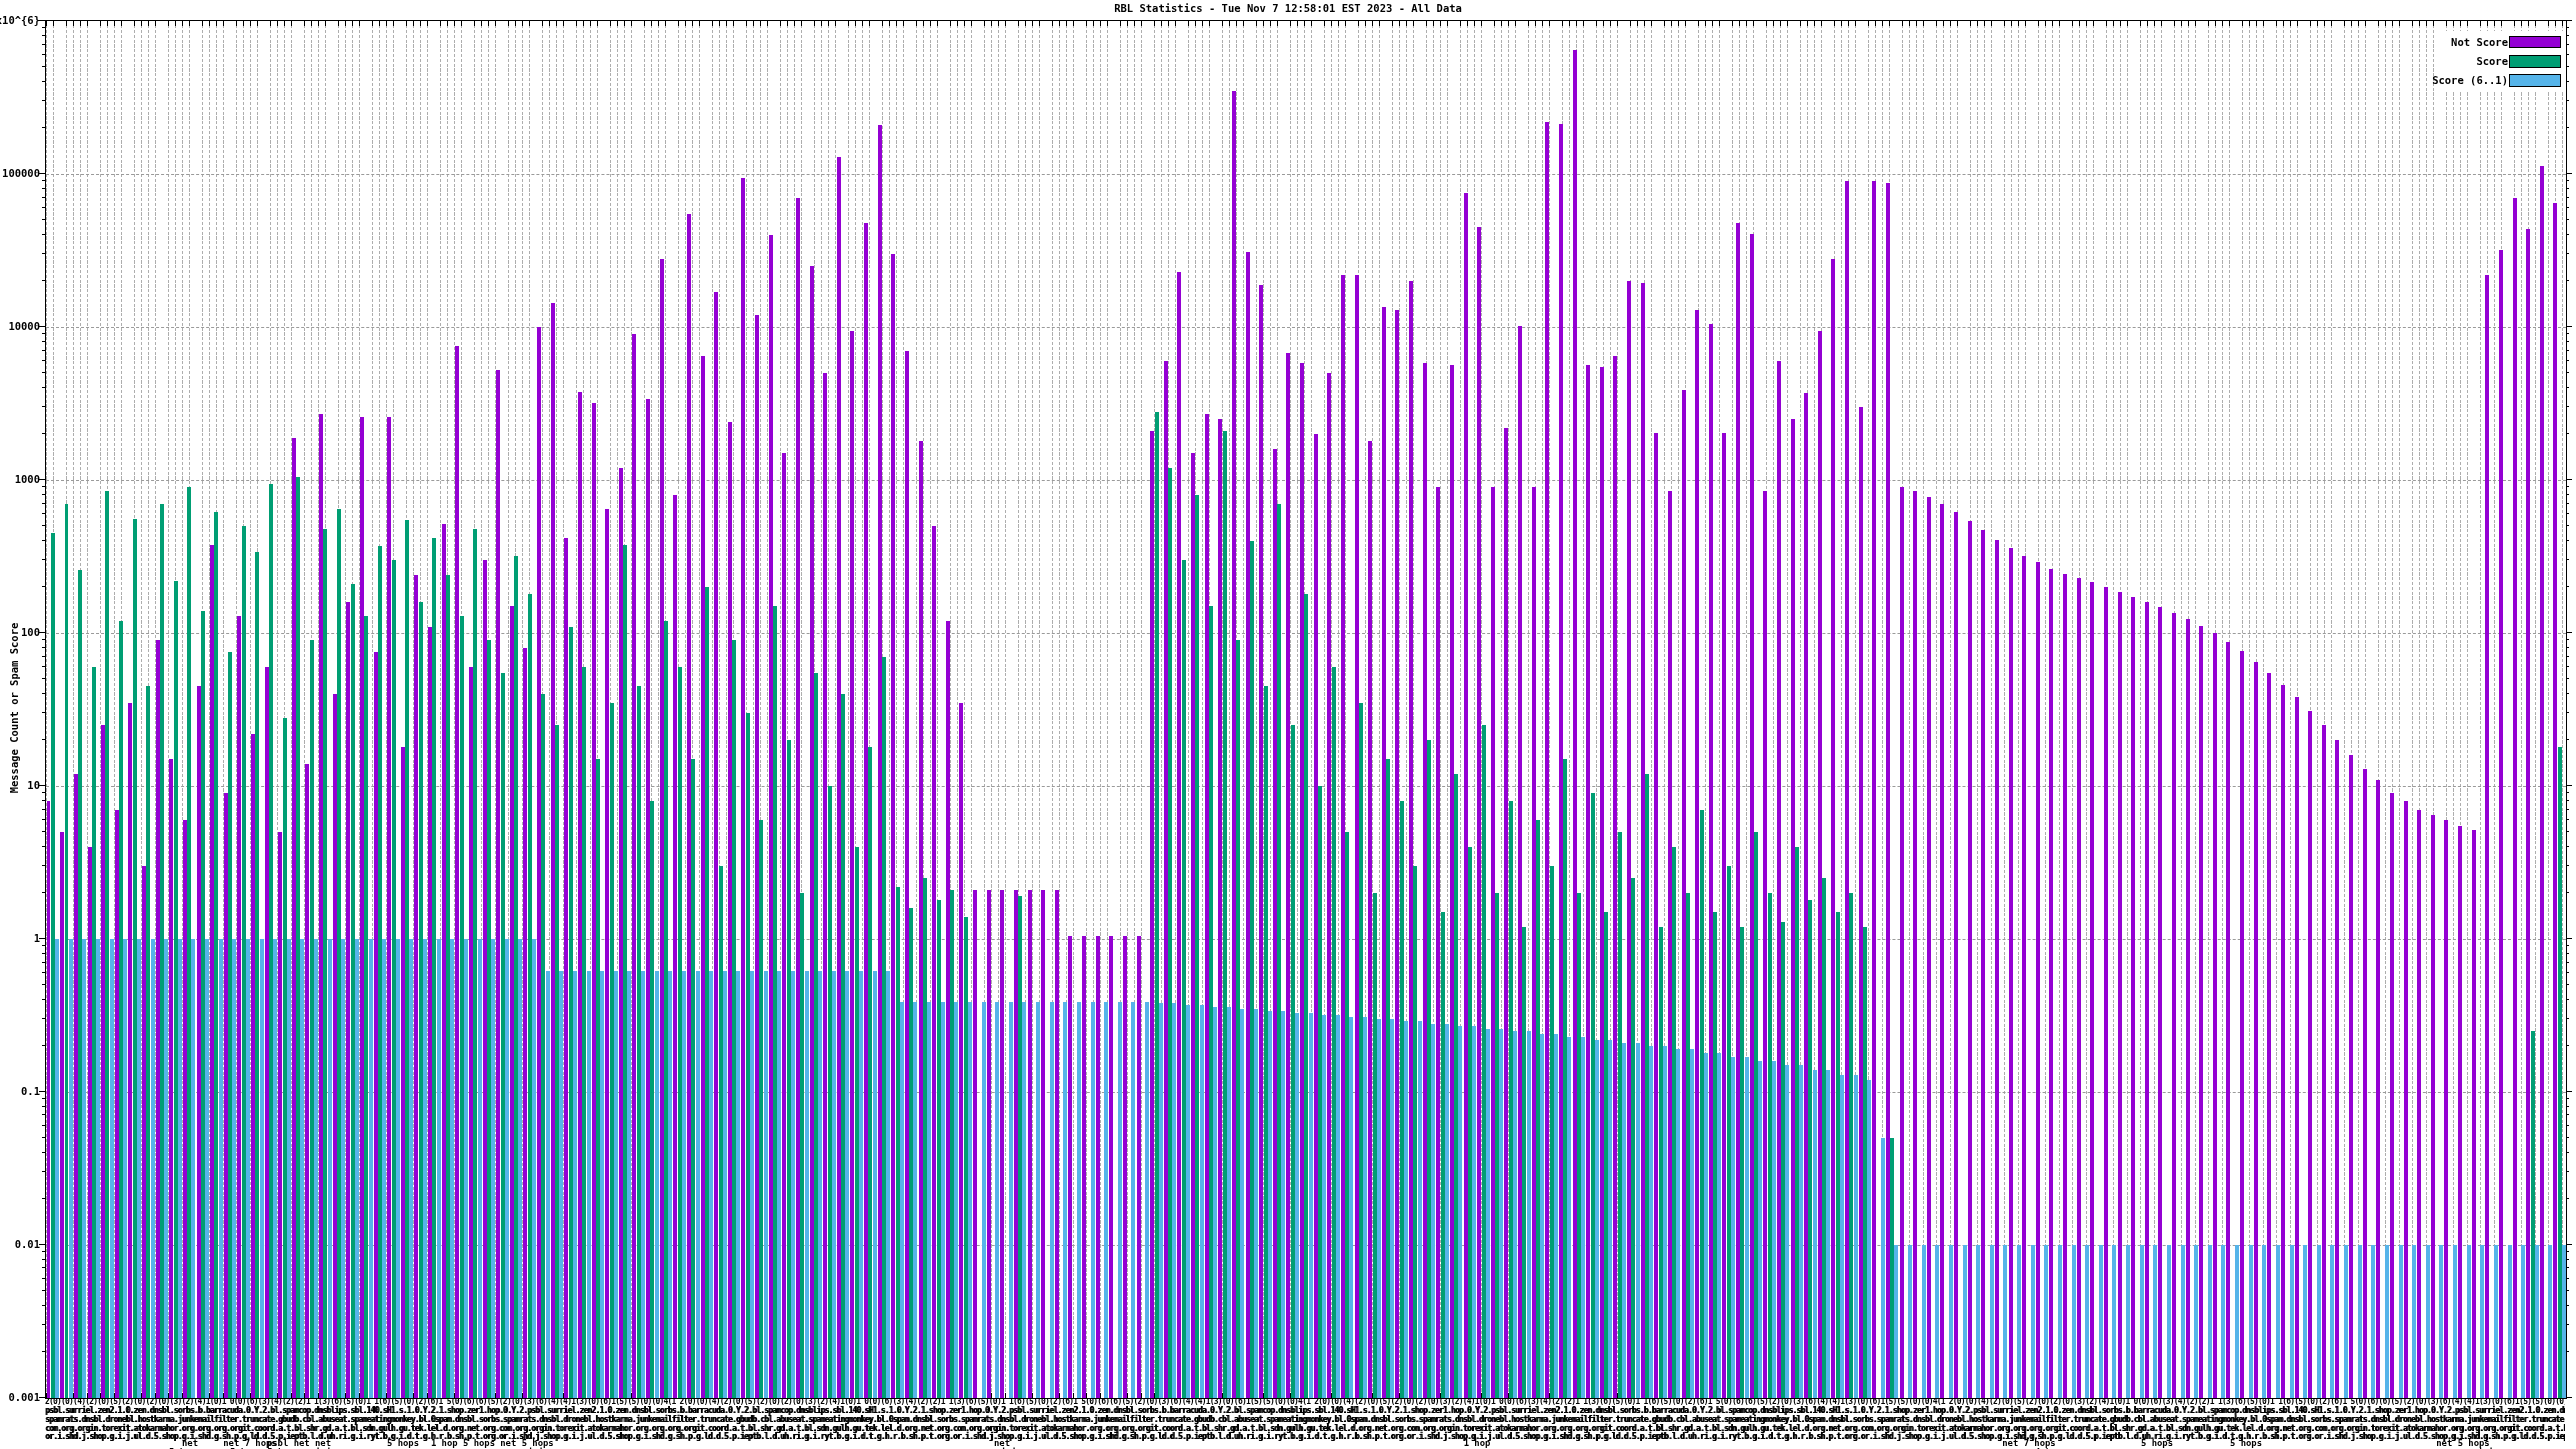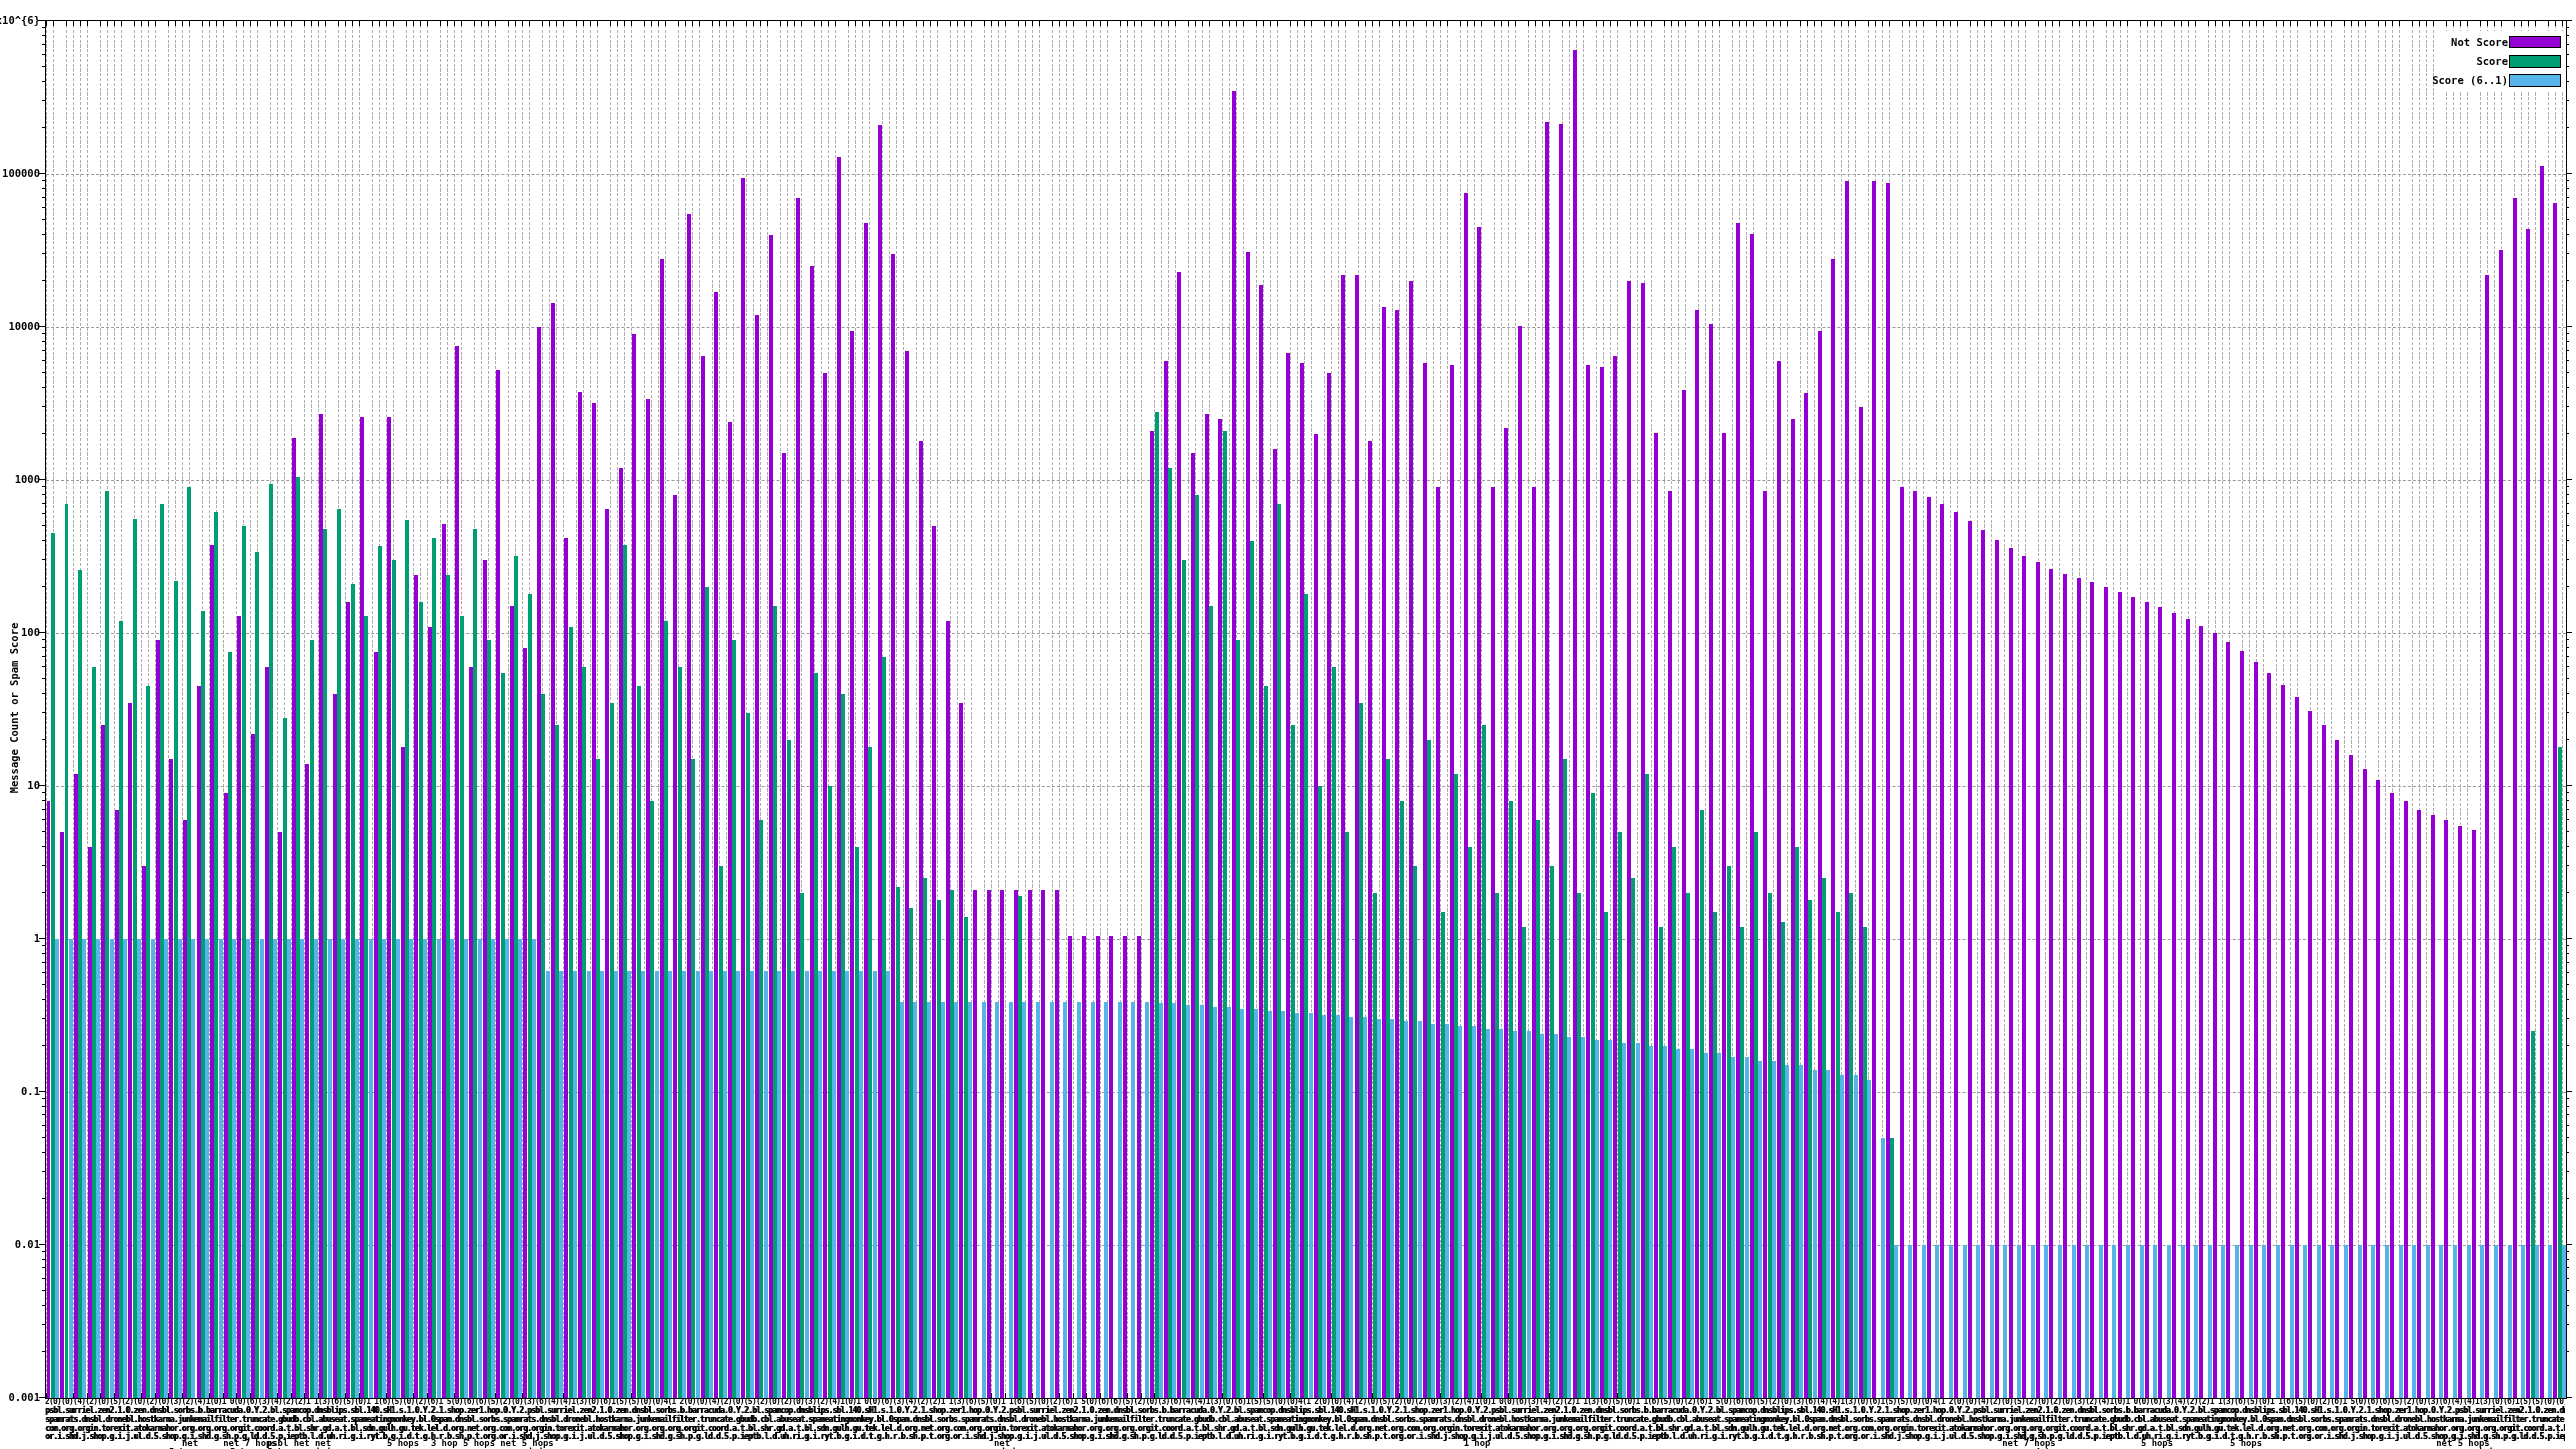--- a/index.html
+++ b/index.html
@@ -29,20 +29,21 @@
   #xsmear{position:absolute;left:45px;top:1398px;width:2520px;height:48px;overflow:hidden;}
   .smrow{position:absolute;left:0;width:100%;white-space:nowrap;font-size:8px;font-weight:700;
          letter-spacing:-0.8px;line-height:8.9px;color:#000;}
   .smrow.b{text-shadow:0.8px 0 0 #000;}
   .readlab{position:absolute;font-size:8.9px;font-weight:700;white-space:nowrap;transform:translateX(-50%);}
 </style>
 </head>
 <body>
 
 <div id="canvas">
+  <div id="title">RBL Statistics - Tue Nov  7 12:58:01 EST 2023 - All Data</div>
   <div id="ylabel">Message Count or Spam Score</div>
 
   <div id="plot">
     <div class="comb" style="top:0;"></div>
     <div class="comb" style="bottom:0;"></div>
     <div id="grid-layer">
         <div class="hgrid" style="top: 153px;"></div>
         <div class="hgrid" style="top: 306px;"></div>
         <div class="hgrid" style="top: 459px;"></div>
         <div class="hgrid" style="top: 612px;"></div>
@@ -750,21 +751,21 @@
       <div class="smrow b" style="top: 35px;">or.i.shd.j.shop.g.i.j.ul.d.5.shop.g.i.shd.g.sh.p.g.ld.d.5.p.ieptb.l.d.uh.ri.g.i.ryt.b.g.i.d.t.g.h.r.b.sh.p.t.org.or.i.shd.j.shop.g.i.j.ul.d.5.shop.g.i.shd.g.sh.p.g.ld.d.5.p.ieptb.l.d.uh.ri.g.i.ryt.b.g.i.d.t.g.h.r.b.sh.p.t.org.or.i.shd.j.shop.g.i.j.ul.d.5.shop.g.i.shd.g.sh.p.g.ld.d.5.p.ieptb.l.d.uh.ri.g.i.ryt.b.g.i.d.t.g.h.r.b.sh.p.t.org.or.i.shd.j.shop.g.i.j.ul.d.5.shop.g.i.shd.g.sh.p.g.ld.d.5.p.ieptb.l.d.uh.ri.g.i.ryt.b.g.i.d.t.g.h.r.b.sh.p.t.org.or.i.shd.j.shop.g.i.j.ul.d.5.shop.g.i.shd.g.sh.p.g.ld.d.5.p.ieptb.l.d.uh.ri.g.i.ryt.b.g.i.d.t.g.h.r.b.sh.p.t.org.or.i.shd.j.shop.g.i.j.ul.d.5.shop.g.i.shd.g.sh.p.g.ld.d.5.p.ieptb.l.d.uh.ri.g.i.ryt.b.g.i.d.t.g.h.r.b.sh.p.t.org.or.i.shd.j.shop.g.i.j.ul.d.5.shop.g.i.shd.g.sh.p.g.ld.d.5.p.ieptb.l.d.uh.ri.g.i.ryt.b.g.i.d.t.g.h.r.b.sh.p.t.org.or.i.shd.j.shop.g.i.j.ul.d.5.shop.g.i.shd.g.sh.p.g.ld.d.5.p.ieptb.l.d.uh.ri.g.i.ryt.b.g.i.d.t.g.h.r.b.sh.p.t.org.or.i.shd.j.shop.g.i.j.ul.d.5.shop.g.i.shd.g.sh.p.g.ld.d.5.p.ieptb.l.d.uh.ri.g.i.ryt.b.g.i.d.t.g.h.r.b.sh.p.t.org.or.i.shd.j.shop.g.i.j.ul.d.5.shop.g.i.shd.g.sh.p.g.ld.d.5.p.ieptb.l.d.uh.ri.g.i.ryt.b.g.i.d.t.g.h.r.b.sh.p.t.org.or.i.shd.j.shop.g.i.j.ul.d.5.shop.g.i.shd.g.sh.p.g.ld.d.5.p.ieptb.l.d.uh.ri.g.i.ryt.b.g.i.d.t.g.h.r.b.sh.p.t.org.or.i.shd.j.shop.g.i.j.ul.d.5.shop.g.i.shd.g.sh.p.g.ld.d.5.p.ieptb.l.d.uh.ri.g.i.ryt.b.g.i.d.t.g.h.r.b.sh.p.t.org.or.i.shd.j.shop.g.i.j.ul.d.5.shop.g.i.shd.g.sh.p.g.ld.d.5.p.ieptb.l.d.uh.ri.g.i.ryt.b.g.i.d.t.g.h.r.b.sh.p.t.org.</div>
     </div>
   <div id="readables">
       <div class="readlab" style="left: 190px; top: 1438px;">net</div>
       <div class="readlab" style="left: 185px; top: 1447px;">5 hops</div>
       <div class="readlab" style="left: 250px; top: 1438px;">net 7 hops</div>
       <div class="readlab" style="left: 246px; top: 1447px;">5 hops</div>
       <div class="readlab" style="left: 299px; top: 1438px;">psbl net net</div>
       <div class="readlab" style="left: 302px; top: 1447px;">5 hops origin</div>
       <div class="readlab" style="left: 403px; top: 1438px;">5 hops</div>
-      <div class="readlab" style="left: 463px; top: 1438px;">3 hop  5 hops</div>
+      <div class="readlab" style="left: 463px; top: 1438px;">1 hop  5 hops</div>
       <div class="readlab" style="left: 527px; top: 1438px;">net 5 hops</div>
       <div class="readlab" style="left: 533px; top: 1447px;">origin</div>
       <div class="readlab" style="left: 1002px; top: 1438px;">net</div>
       <div class="readlab" style="left: 1006px; top: 1447px;">origin</div>
       <div class="readlab" style="left: 1477px; top: 1438px;">1 hop</div>
       <div class="readlab" style="left: 2029px; top: 1438px;">net  7 hops</div>
       <div class="readlab" style="left: 2051px; top: 1447px;">4 hops</div>
       <div class="readlab" style="left: 2157px; top: 1438px;">5 hops</div>
       <div class="readlab" style="left: 2246px; top: 1438px;">5 hops</div>
       <div class="readlab" style="left: 2463px; top: 1438px;">net 5 hops</div>

